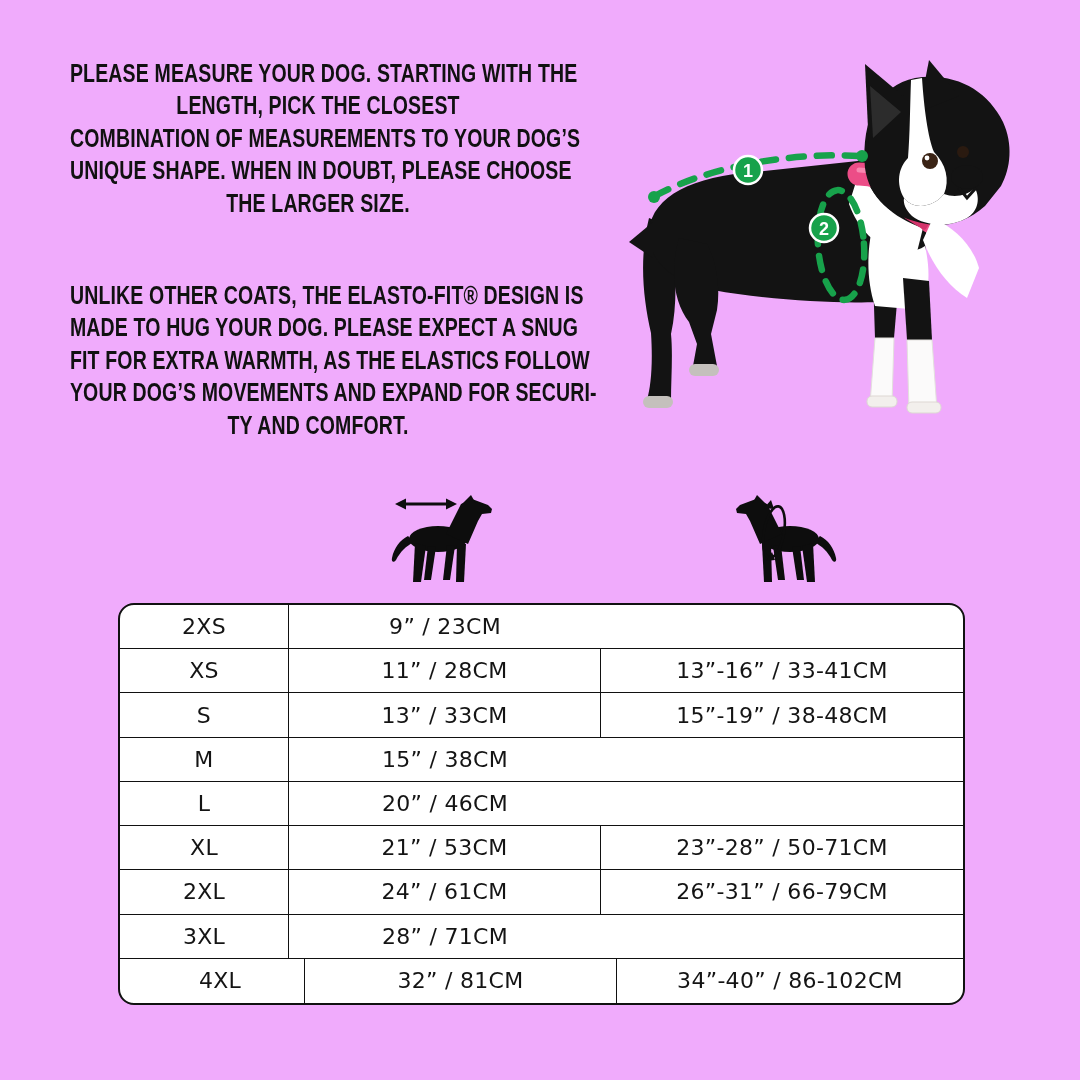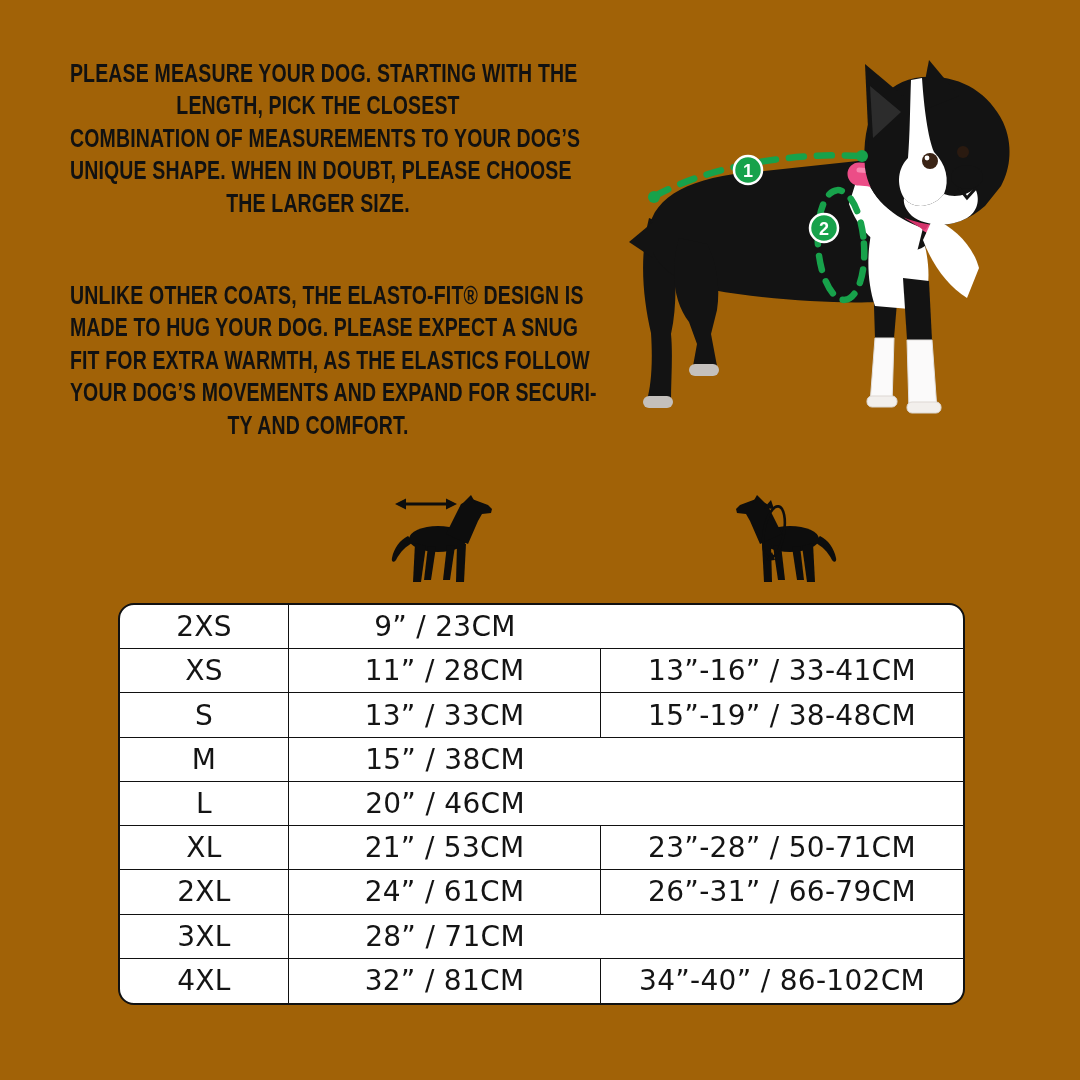--- a/index.html
+++ b/index.html
@@ -1,42 +1,42 @@
 <!DOCTYPE html>
 <html><head>
 <meta charset="utf-8">
 <style>
   html,body{margin:0;padding:0;background:#ffffff;}
   .canvas{
-    position:relative;width:1080px;height:1080px;background:#a16207;
+    position:relative;width:1080px;height:1080px;background:#f0abfc;
     font-family:"Liberation Sans",sans-serif;color:#0d0d0d;overflow:hidden;
   }
   
   .copy{
     position:absolute;left:0;width:636px;text-align:center;
     font-weight:bold;font-size:25px;line-height:32.4px;letter-spacing:.2px;
     color:#111;transform:scaleX(.78);transform-origin:50% 0;
     text-transform:uppercase;
   }
   .copy .ln{white-space:nowrap;}
   #intro{top:57px;}
   #fitnote{top:279px;}
   
   .size-table{
     position:absolute;left:118px;top:603px;width:847px;height:402px;
     border:2.5px solid #111;border-radius:16px;overflow:hidden;
     display:grid;grid-template-rows:repeat(9,1fr);background:#fff;
     box-sizing:border-box;
   }
   .trow{display:grid;grid-template-columns:169px 312px 1fr;border-bottom:1.5px solid #111;}
-  .trow:last-child{border-bottom:none;}
+  .trow:last-child{border-bottom:none;padding-left:16px;}
   .tcell{
     display:flex;align-items:center;justify-content:center;
     font-family:"DejaVu Sans","Liberation Sans",sans-serif;
-    font-size:28px;letter-spacing:.3px;color:#141414;
+    font-size:22px;letter-spacing:.3px;color:#141414;
     border-right:1.5px solid #111;box-sizing:border-box;
   }
   .tcell:last-child{border-right:none;}
   .abs{position:absolute;}
 </style>
 </head>
 <body>
 
 <div class="canvas">
 

